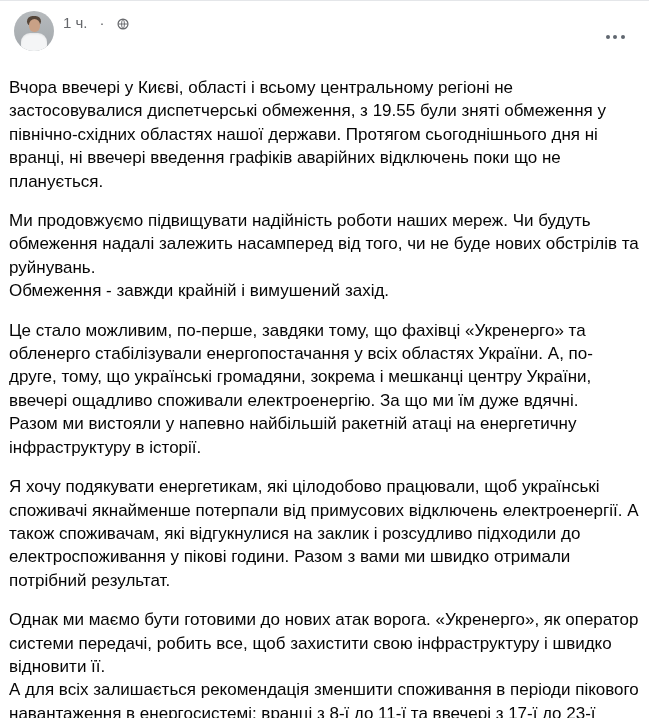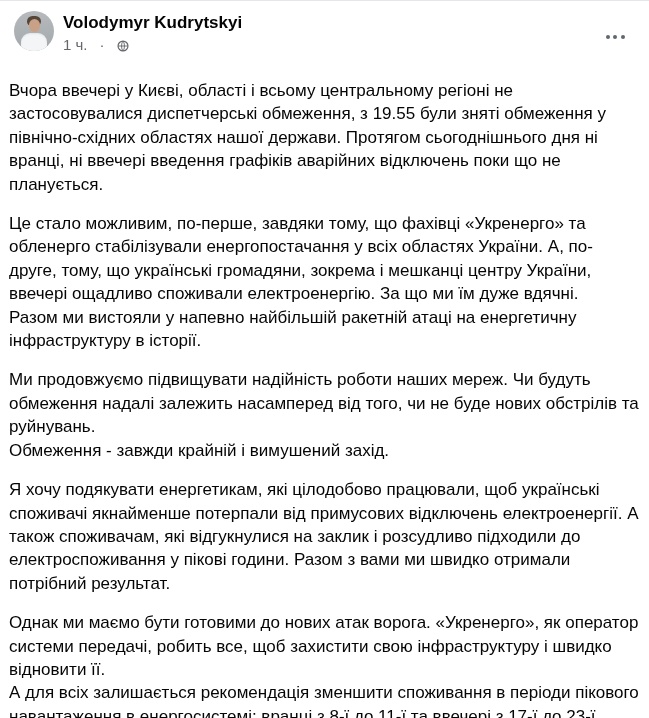--- a/index.html
+++ b/index.html
@@ -130,21 +130,20 @@
     <div class="avatar">
       <span class="hair"></span>
       <span class="face"></span>
       <span class="shirt"></span>
       <span class="flag">
         <span class="b"></span><span class="y"></span>
       </span>
     </div>
 
     <div class="header-text">
-      <div class="author-name">Volodymyr Kudrytskyi</div>
       <div class="meta-row">
         <span class="timestamp">1 ч.</span>
         <span class="sep">·</span>
         <span class="globe">
           <svg width="12" height="12" viewBox="0 0 16 16">
             <circle cx="8" cy="8" r="6.6" fill="none" stroke="#65676B" stroke-width="1.6"></circle>
             <path d="M1.6 8h12.8 M8 1.4c2.6 2.1 2.6 11.1 0 13.2 M8 1.4c-2.6 2.1-2.6 11.1 0 13.2" fill="none" stroke="#65676B" stroke-width="1.2"></path>
           </svg>
         </span>
       </div>
@@ -153,23 +152,23 @@
     <button class="menu-btn" aria-label="Actions">
       <i></i>
         <i></i>
         <i></i>
     </button>
 
   </header>
 
   <div class="post-body">
     <p>Вчора ввечері у Києві, області і всьому центральному регіоні не застосовувалися диспетчерські обмеження, з 19.55 були зняті обмеження у північно-східних областях нашої держави. Протягом сьогоднішнього дня ні вранці, ні ввечері введення графіків аварійних відключень поки що не планується.</p>
+    <p>Ми продовжуємо підвищувати надійність роботи наших мереж. Чи будуть обмеження надалі залежить насамперед від того, чи не буде нових обстрілів та руйнувань.
+Обмеження - завжди крайній і вимушений захід.</p>
     <p>Це стало можливим, по-перше, завдяки тому, що фахівці «Укренерго» та обленерго стабілізували енергопостачання у всіх областях України. А, по-друге, тому, що українські громадяни, зокрема і мешканці центру України, ввечері ощадливо споживали електроенергію. За що ми їм дуже вдячні.
 Разом ми вистояли у напевно найбільшій ракетній атаці на енергетичну інфраструктуру в історії.</p>
-    <p>Ми продовжуємо підвищувати надійність роботи наших мереж. Чи будуть обмеження надалі залежить насамперед від того, чи не буде нових обстрілів та руйнувань.
-Обмеження - завжди крайній і вимушений захід.</p>
     <p>Я хочу подякувати енергетикам, які цілодобово працювали, щоб українські споживачі якнайменше потерпали від примусових відключень електроенергії. А також споживачам, які відгукнулися на заклик і розсудливо підходили до електроспоживання у пікові години. Разом з вами ми швидко отримали потрібний результат.</p>
     <p>Однак ми маємо бути готовими до нових атак ворога. «Укренерго», як оператор системи передачі, робить все, щоб захистити свою інфраструктуру і швидко відновити її.
 А для всіх залишається рекомендація зменшити споживання в періоди пікового навантаження в енергосистемі: вранці з 8-ї до 11-ї та ввечері з 17-ї до 23-ї години.</p>
     <p>І не ігнорувати сигнал повітряної тривоги.</p>
   </div>
 
 </article>
 
 </body></html>

